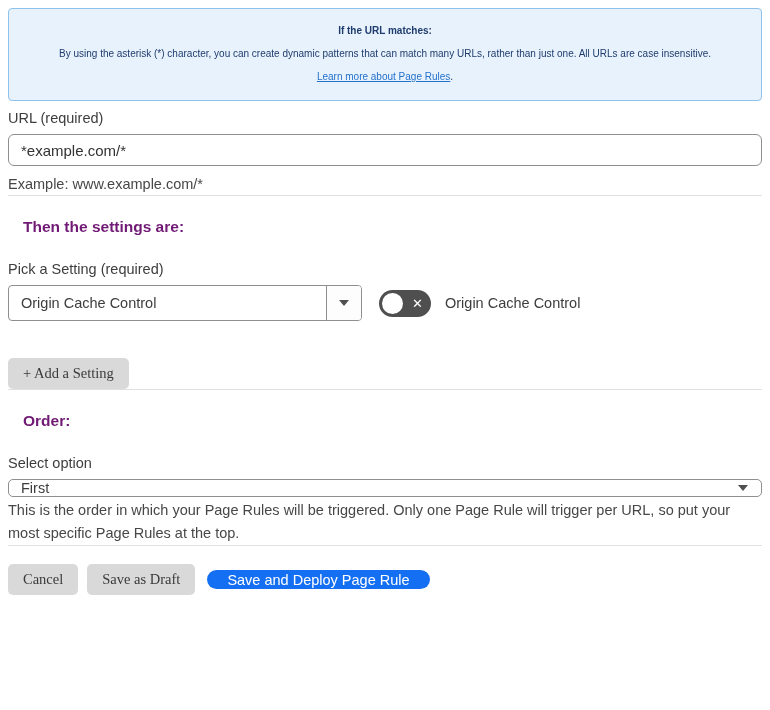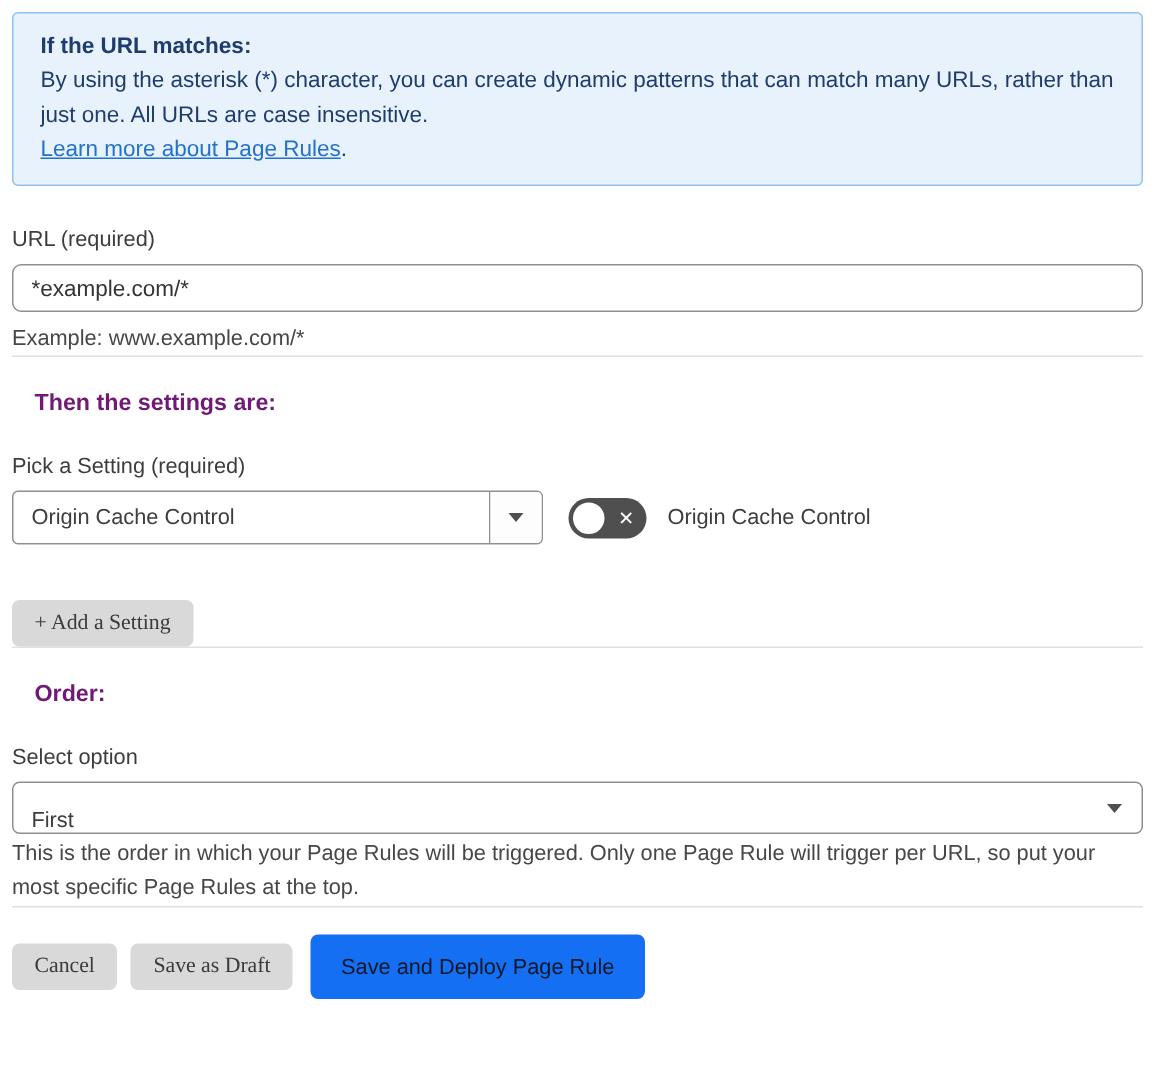--- a/index.html
+++ b/index.html
@@ -19,23 +19,24 @@
     margin: 2px 0 16px 0;
     letter-spacing: 0.1px;
   }
 
   .info-box {
     background: #e8f2fc;
     border: 1px solid #8fc1ea;
     border-radius: 4px;
     padding: 10px 18px 12px 18px;
     color: #1e3c6d;
-    font-size: 15px;
+    font-size: 10px;
     line-height: 23px;
-    margin-bottom: 28px;
+    margin-bottom: 9px;
+    text-align: center;
   }
   .info-box .info-heading { font-weight: bold; }
   .info-box a.info-link {
     color: #2471cb;
     text-decoration: underline;
     cursor: pointer;
   }
   .info-box .info-link-suffix { color: #1e3c6d; }
 
   .field-label {
@@ -178,35 +179,36 @@
     padding: 0 15px;
     height: 31px;
   }
   .btn-gray {
     background: #d9d9d9;
     color: #3a3a3a;
     font-family: Liberation Serif, serif;
   }
   .btn-blue {
     background: #156ff2;
-    color: #0f172a;
+    color: #ffffff;
     padding: 0 20px;
-    height: 43px;
+    height: 19px;
+    border-radius: 13px;
   }
   .add-setting-btn { margin-top: 37px; }
 
   .order-select-label { margin-top: 25px; }
   .order-select {
     width: 100%;
-    height: 35px;
+    height: 18px;
     border: 1px solid #8f8f8f;
     border-radius: 5px;
     background: #ffffff;
     display: flex;
-    align-items: flex-end;
+    align-items: flex-start;
     padding: 0 12px;
     font-size: 14.5px;
     color: #3d3d3d;
     cursor: pointer;
     position: relative;
   }
   .order-select .caret-down {
     position: absolute;
     right: 13px;
     top: 50%;

